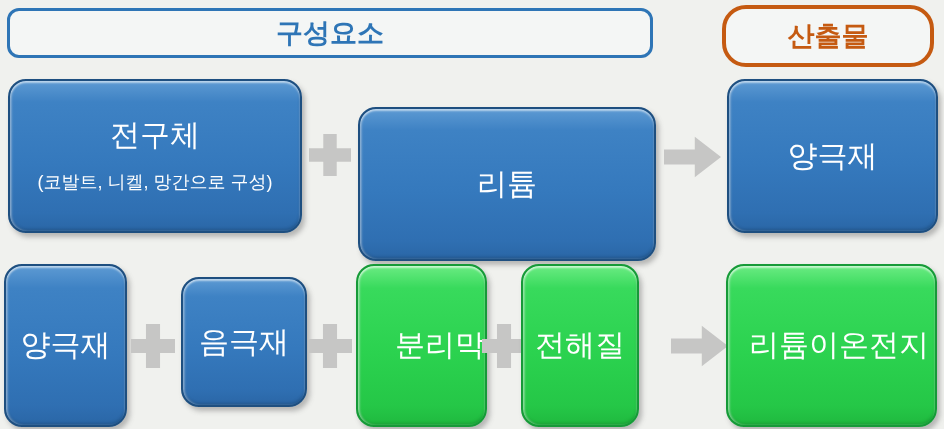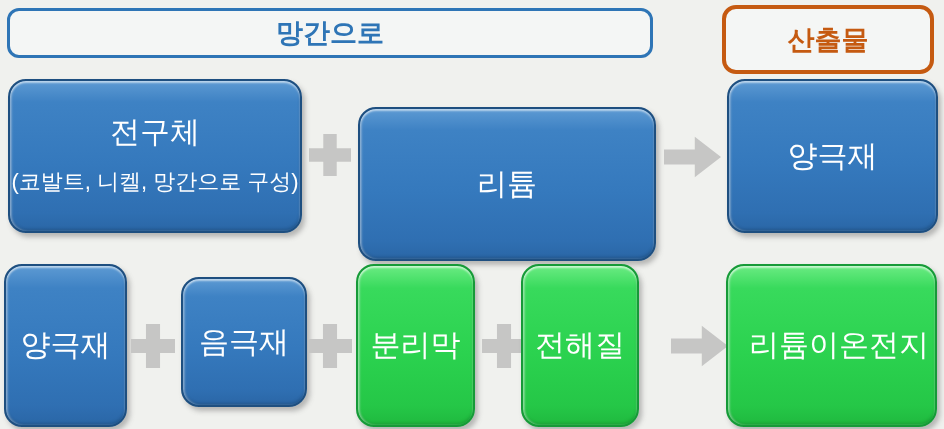--- a/index.html
+++ b/index.html
@@ -22,41 +22,41 @@
     font-size: 27px;
     border-radius: 12px;
     background: #f4f6f5;
   }
   #header-components {
     left: 7px; top: 8px; width: 646px; height: 50px;
     border: 3px solid #2e75b6;
     color: #2e75b6;
   }
   #header-output {
-    left: 722px; top: 5px; width: 212px; height: 69px;
+    left: 722px; top: 5px; width: 212px; height: 62px;
     border: 4px solid #c55a11;
-    border-radius: 14px;
+    border-radius: 24px;
     color: #c55a11;
   }
 
   
   .box {
     position: absolute;
     display: flex;
     flex-direction: column;
     align-items: center;
     justify-content: center;
     text-align: center;
     color: #ffffff;
     font-weight: normal;
     border-radius: 18px;
     box-shadow: 3px 4px 5px rgba(110,110,110,0.45);
   }
   .box .main-label { font-size: 30px; line-height: 1.15; }
-  .box .sub-label  { font-size: 22px; line-height: 1.3; margin-top: 18px; text-align: right; }
+  .box .sub-label  { font-size: 18px; line-height: 1.3; margin-top: 18px; text-align: right; }
 
   .box.blue {
     background: linear-gradient(180deg, #5d9ad3 0%, #3e82c4 14%, #3579bd 55%, #2f6fb2 88%, #2a66a6 100%);
     border: 2px solid #1e4f80;
     box-shadow: inset 0 2px 2px rgba(255,255,255,0.55),
                 inset 2px 0 2px rgba(255,255,255,0.30),
                 inset 0 -2px 3px rgba(0,30,60,0.25),
                 3px 4px 5px rgba(110,110,110,0.45);
   }
   .box.green {
@@ -69,21 +69,21 @@
   }
 
   
   #box-precursor      { left: 8px;   top: 79px;  width: 294px; height: 154px; }
   #box-lithium        { left: 358px; top: 79px;  width: 298px; height: 154px; margin-top: 28px; }
   #box-cathode-output { left: 727px; top: 79px;  width: 211px; height: 154px; }
 
   
   #box-cathode     { left: 4px;   top: 264px; width: 123px; height: 163px; }
   #box-anode       { left: 181px; top: 277px; width: 126px; height: 130px; }
-  #box-separator   { left: 356px; top: 264px; width: 119px; height: 163px; }
+  #box-separator   { left: 356px; top: 264px; width: 131px; height: 163px; align-items: flex-end; }
   #box-electrolyte { left: 521px; top: 264px; width: 118px; height: 163px; }
   #box-battery     { left: 726px; top: 264px; width: 211px; height: 163px; padding-left: 15px; }
 
   
   .plus {
     position: absolute;
     width: 44px; height: 44px;
     background: #c6c6c5;
     clip-path: polygon(34% 0, 66% 0, 66% 34%, 100% 34%, 100% 66%,
                        66% 66%, 66% 100%, 34% 100%, 34% 66%,
@@ -101,21 +101,21 @@
   #plus-bot-2   { left: 308px; top: 324px; }
   #plus-bot-3   { left: 482px; top: 324px; }
   #arrow-bot-1  { left: 671px; top: 324px; }
 </style>
 </head>
 <body>
 
 <div id="canvas">
 
   <div id="header-components" class="header-pill">
-    <span>망간으로</span>
+    <span>구성요소</span>
   </div>
 
   <div id="header-output" class="header-pill">
     <span>산출물</span>
   </div>
 
   <div id="box-precursor" class="box blue">
     <span class="main-label">전구체</span>
     <span class="sub-label">(코발트, 니켈, 망간으로 구성)</span>
   </div>

